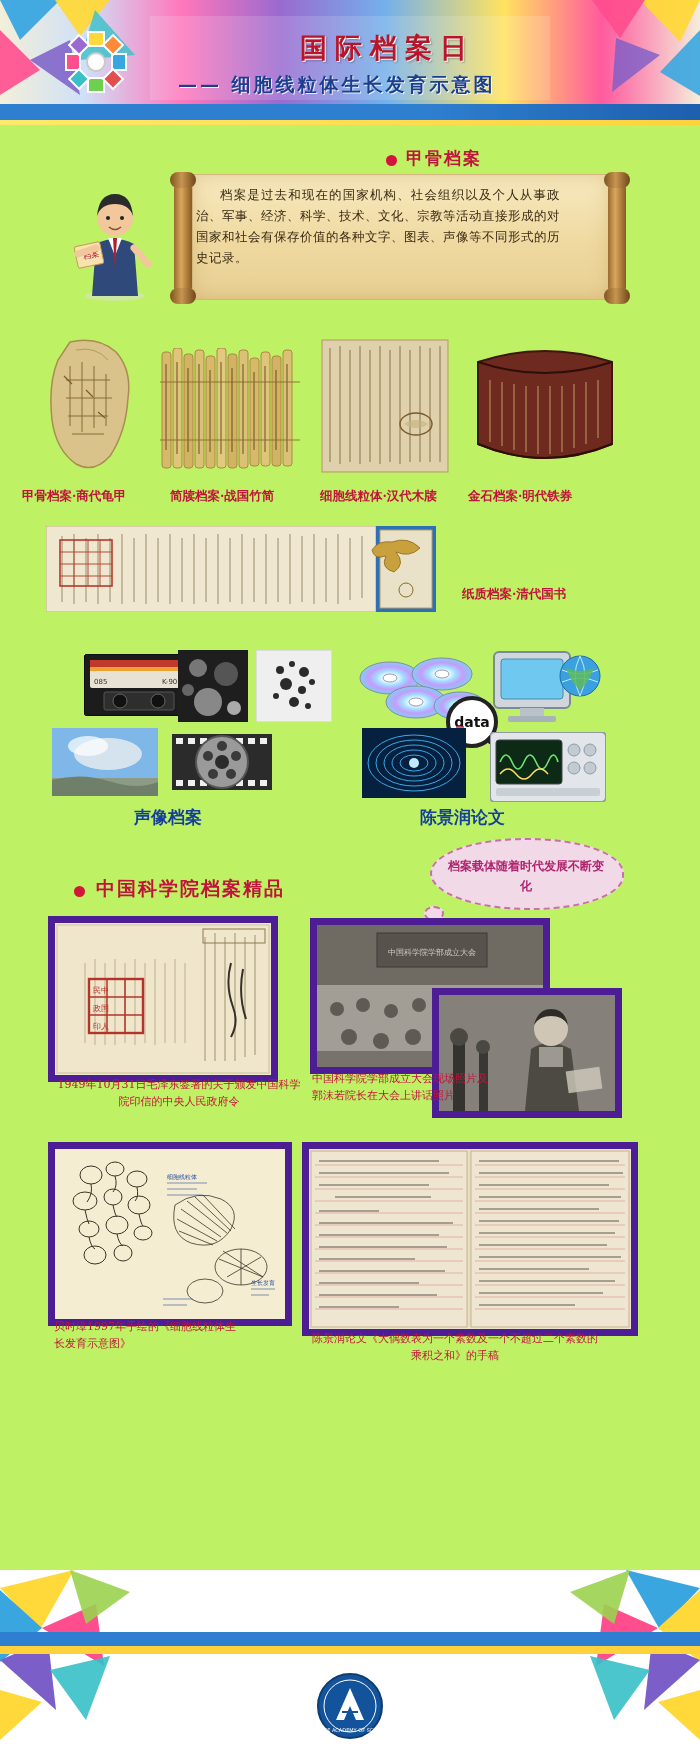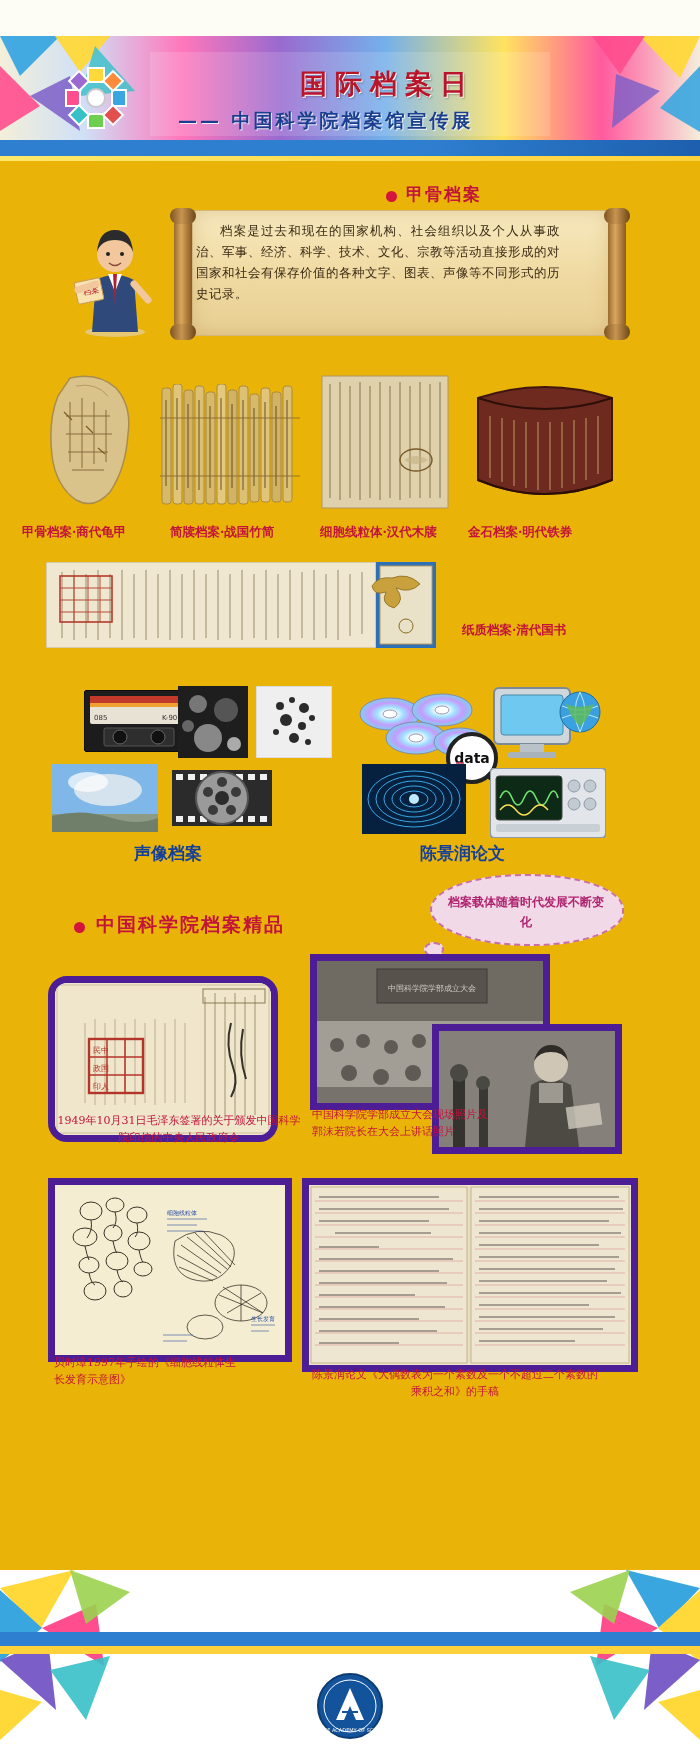--- a/index.html
+++ b/index.html
@@ -4,23 +4,22 @@
 <style>
   html,body{margin:0;padding:0;}
   body{
     width:700px;height:1750px;
     background:#fdfcf5;
     font-family:"Liberation Sans","DejaVu Sans",sans-serif;
     position:relative;overflow:hidden;
   }
   .poster{
     position:absolute;inset:0;
-    background:#eab308;
+    background:#bef264;
     overflow:hidden;
-    margin-top:36px;
   }
 
   
   .header{
     position:absolute;left:0;top:0;width:700px;height:125px;
     background:linear-gradient(90deg,#f5f1d8 0%,#e9e6cf 6%,#c7d8f2 14%,#ff6fb5 30%,#8e63c8 42%,#6fa9e6 55%,#ffe05a 72%,#ff4f9a 84%,#f2ecd4 95%);
     overflow:hidden;
   }
   .title-cn{
     position:absolute;left:300px;top:30px;
@@ -185,21 +184,21 @@
           <rect x="10" y="10" width="14" height="14" transform="rotate(-45 17 17)" fill="#9a6ad0"></rect>
           <rect x="44" y="10" width="14" height="14" transform="rotate(45 51 17)" fill="#ff8a3a"></rect>
           <rect x="10" y="44" width="14" height="14" transform="rotate(45 17 51)" fill="#37c0c8"></rect>
           <rect x="44" y="44" width="14" height="14" transform="rotate(-45 51 51)" fill="#e34f4f"></rect>
           <circle cx="34" cy="34" r="9" fill="#ffffff" stroke="#c9c9c9"></circle>
         </g>
       </svg>
     </div>
 
     <div class="title-cn">国际档案日</div>
-    <div class="title-sub">—— 中国科学院档案馆宣传展</div>
+    <div class="title-sub">—— 细胞线粒体生长发育示意图</div>
     <div class="hdr-blueband"></div>
     <div class="hdr-yellowband"></div>
   </div>
 
   <div class="dot" style="left:386px;top:155px;"></div>
   <div class="sec-title" style="left:406px;top:147px;font-size:17px;letter-spacing:2px;">甲骨档案</div>
 
   <div class="mascot">
     <svg width="86" height="124" viewBox="0 0 86 124">
       <ellipse cx="43" cy="118" rx="30" ry="5" fill="#ddd" opacity=".5"></ellipse>
@@ -480,21 +479,21 @@
   <div class="big-label" style="left:420px;top:806px;">陈景润论文</div>
 
   <div class="bubble"></div>
   <div class="bubble-text">档案载体随着时代发展不断变化</div>
   <div class="bubble-dot" style="left:424px;top:906px;width:16px;height:11px;"></div>
   <div class="bubble-dot" style="left:410px;top:918px;width:10px;height:8px;"></div>
 
   <div class="dot" style="left:74px;top:886px;"></div>
   <div class="sec-title" style="left:96px;top:876px;font-size:19px;letter-spacing:2px;">中国科学院档案精品</div>
 
-  <div class="photo photo-frame" style="left:48px;top:940px;width:216px;height:152px;border-radius:19px;">
+  <div class="photo photo-frame" style="left:48px;top:916px;width:216px;height:152px;">
     <svg width="216" height="152" viewBox="0 0 216 152">
       <rect x="0" y="0" width="216" height="152" fill="#efe6cc"></rect>
       <rect x="2" y="2" width="212" height="148" fill="none" stroke="#cdbf9c"></rect>
       <g stroke="#6d5a33" stroke-width=".8" opacity=".75">
         <path d="M150 14 l0 124 M160 10 l0 128 M170 14 l0 124 M180 10 l0 128 M190 14 l0 120 M200 12 l0 120"></path>
       </g>
       <rect x="148" y="6" width="62" height="14" fill="none" stroke="#8a7a52"></rect>
       <g stroke="#8a7a52" stroke-width=".7" opacity=".7">
         <path d="M30 40 l0 80 M40 36 l0 86 M50 40 l0 82 M60 36 l0 86 M70 40 l0 80 M80 36 l0 86
                  M90 40 l0 80 M100 36 l0 86 M110 40 l0 80 M120 36 l0 84 M130 40 l0 80"></path>

